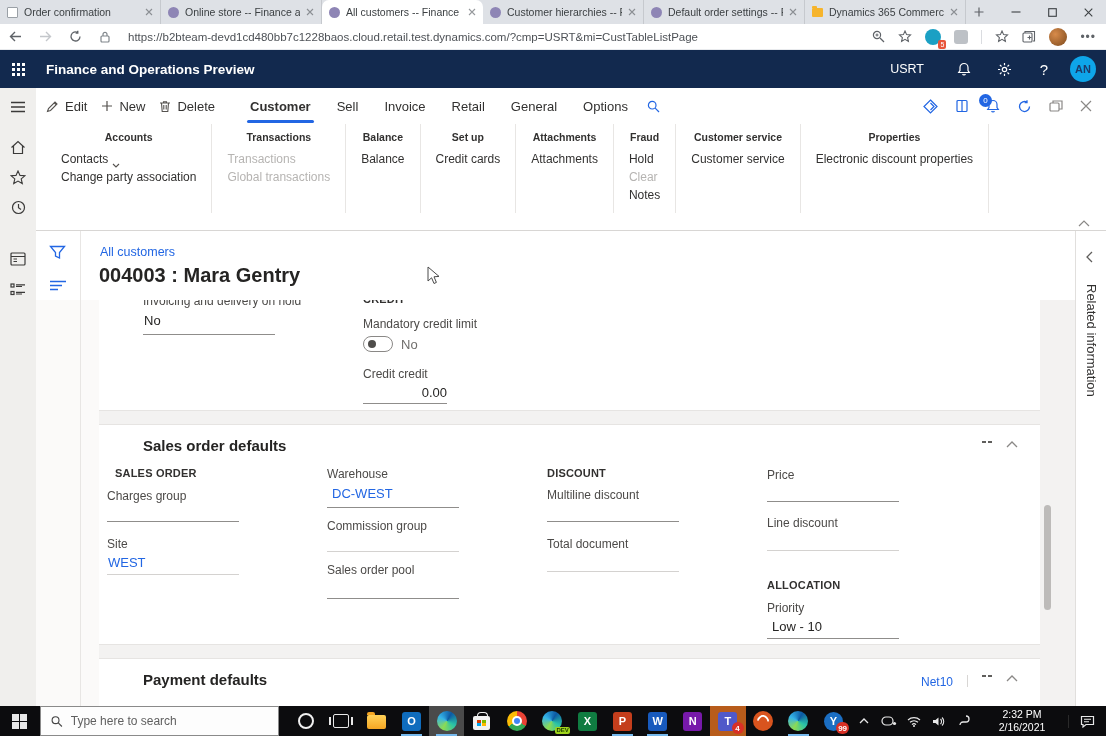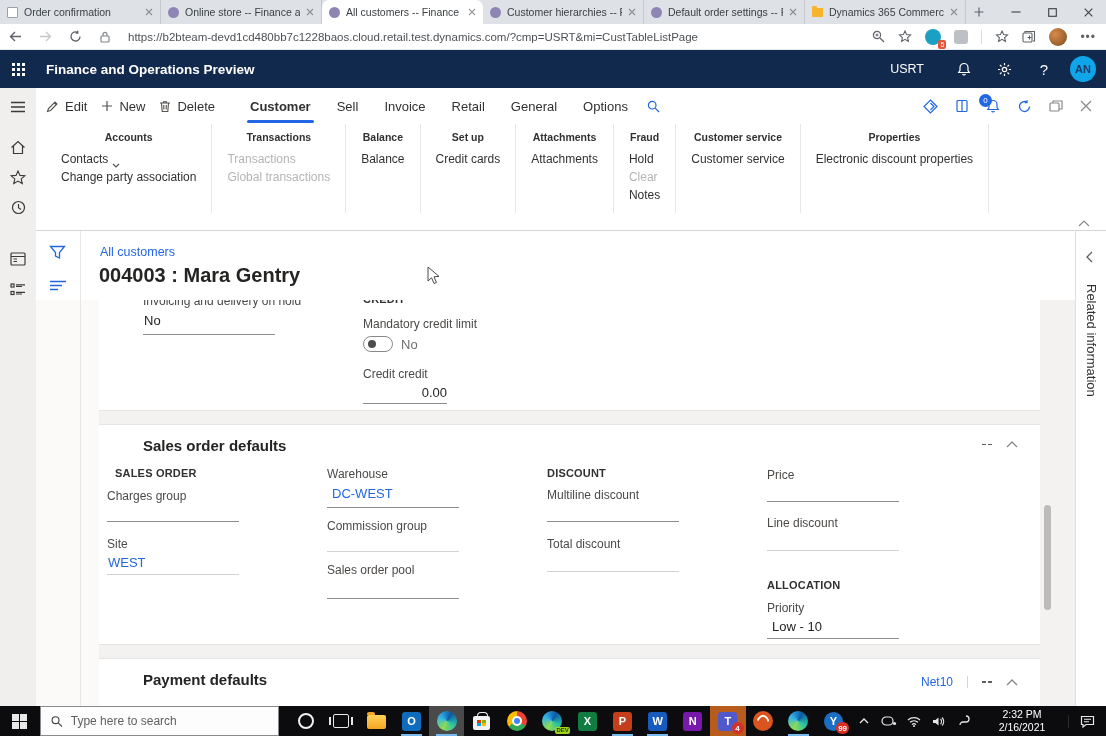--- a/index.html
+++ b/index.html
@@ -89,21 +89,21 @@
   .card.cardA { top:69px; height:111px; overflow:hidden; border-top:none; }
   .card.cardB { top:193px; height:221px; }
   .card.cardC { top:427px; height:48px; border-bottom:none; }
   .flabel { position:absolute; font-size:12px; color:#4c4a48; white-space:nowrap; }
   .fvalue { position:absolute; font-size:13px; color:#252423; white-space:nowrap; }
   .fvalue.link { color:#2266e3; cursor:pointer; }
   .fline { position:absolute; height:1px; background:#8f8d8b; }
   .fline.soft { background:#d4d2d0; }
   .gheader { position:absolute; font-size:11px; font-weight:700; color:#323130; letter-spacing:.2px; }
   .sec-title { position:absolute; left:44px; top:12px; font-size:15px; font-weight:600; color:#252423; cursor:pointer; }
-  .sec-controls { position:absolute; right:22px; top:16px; display:flex; align-items:center; gap:14px; }
+  .sec-controls { position:absolute; right:22px; top:16px; display:flex; gap:14px; }
   .dashdash { display:flex; gap:2px; cursor:pointer; }
   .dashdash i { width:4px; height:1.6px; background:#605e5c; display:block; }
   .terms-link { font-size:12px; color:#2266e3; cursor:pointer; }
   .sec-div { width:1px; height:12px; background:#d8d6d4; }
   .toggle { position:absolute; width:30px; height:16px; border:1px solid #8a8886; border-radius:9px; cursor:pointer; }
   .toggle i { position:absolute; left:4px; top:3px; width:8px; height:8px; border-radius:50%; background:#4f4d4b; }
   .tog-lab { position:absolute; font-size:13px; color:#706e6c; }
   .relpanel { position:absolute; right:0; top:0; width:31px; height:100%; background:#fff; border-left:1px solid #e1dfdd; }
   .rel-chev { position:absolute; top:20px; left:10px; cursor:pointer; }
   .rel-text { position:absolute; top:53px; left:8px; writing-mode:vertical-rl; font-size:13px; color:#323130; white-space:nowrap; }
@@ -559,21 +559,21 @@
       <span class="fvalue link" style="left:233px; top:61px;">DC-WEST</span>
       <span class="fline" style="left:228px; top:82px; width:132px;"></span>
       <span class="flabel" style="left:228px; top:86px;margin-top:8px;">Commission group</span>
       <span class="fline soft" style="left:228px; top:126px; width:132px;"></span>
       <span class="flabel" style="left:228px; top:138px;">Sales order pool</span>
       <span class="fline" style="left:228px; top:173px; width:132px;"></span>
 
       <span class="gheader" style="left:448px; top:42px;">DISCOUNT</span>
       <span class="flabel" style="left:448px; top:63px;">Multiline discount</span>
       <span class="fline" style="left:448px; top:96px; width:132px;"></span>
-      <span class="flabel" style="left:448px; top:112px;">Total discount</span>
+      <span class="flabel" style="left:448px; top:112px;">Total document</span>
       <span class="fline soft" style="left:448px; top:146px; width:132px;"></span>
 
       <span class="flabel" style="left:668px; top:43px;">Price</span>
       <span class="fline" style="left:668px; top:76px; width:132px;"></span>
       <span class="flabel" style="left:668px; top:91px;">Line discount</span>
       <span class="fline soft" style="left:668px; top:125px; width:132px;"></span>
       <span class="gheader" style="left:668px; top:154px;">ALLOCATION</span>
       <span class="flabel" style="left:668px; top:176px;">Priority</span>
       <span class="fvalue" style="left:673px; top:194px;">Low - 10</span>
       <span class="fline" style="left:668px; top:213px; width:132px;"></span>

